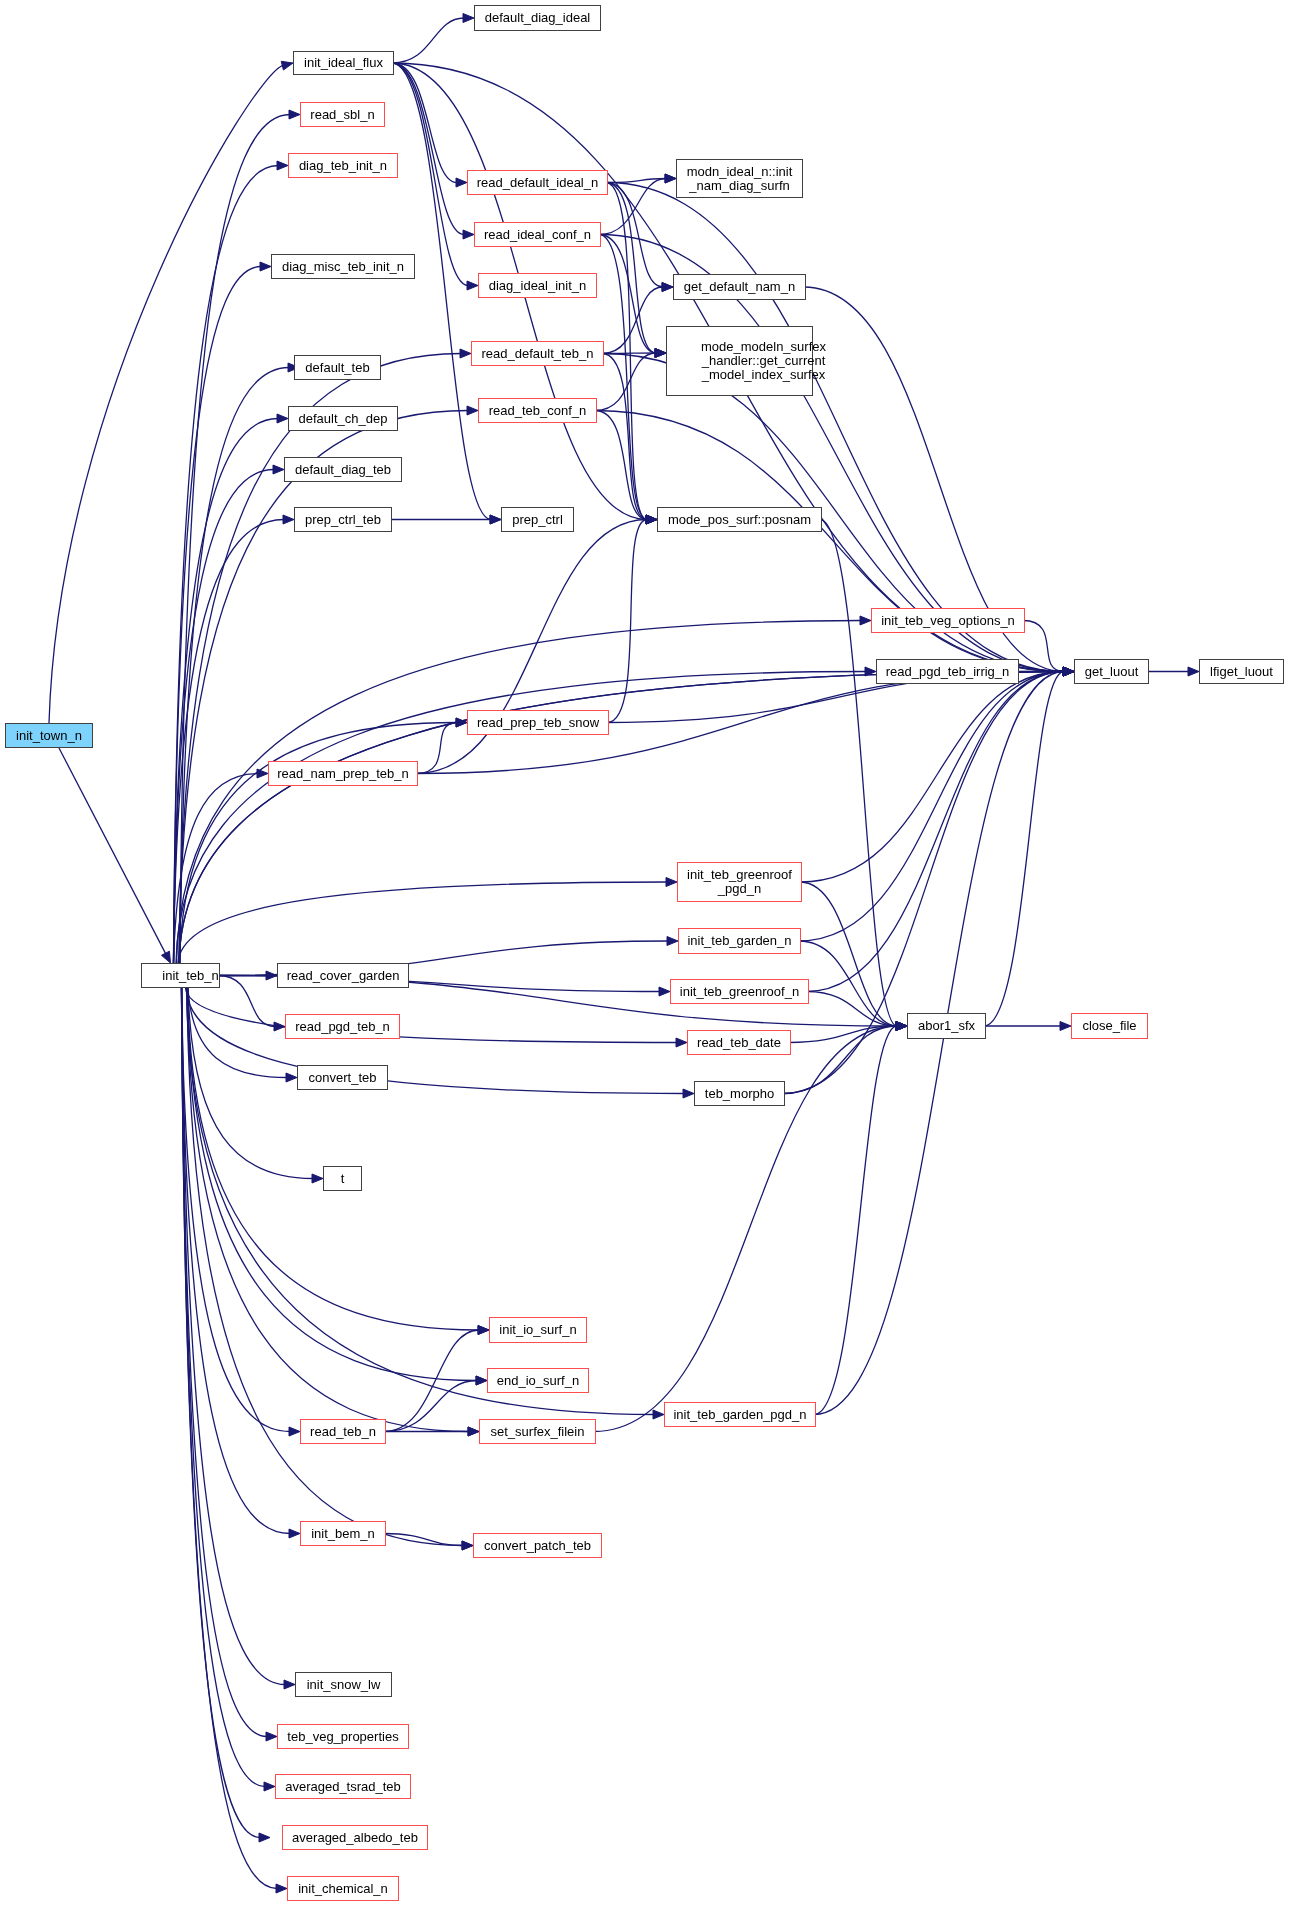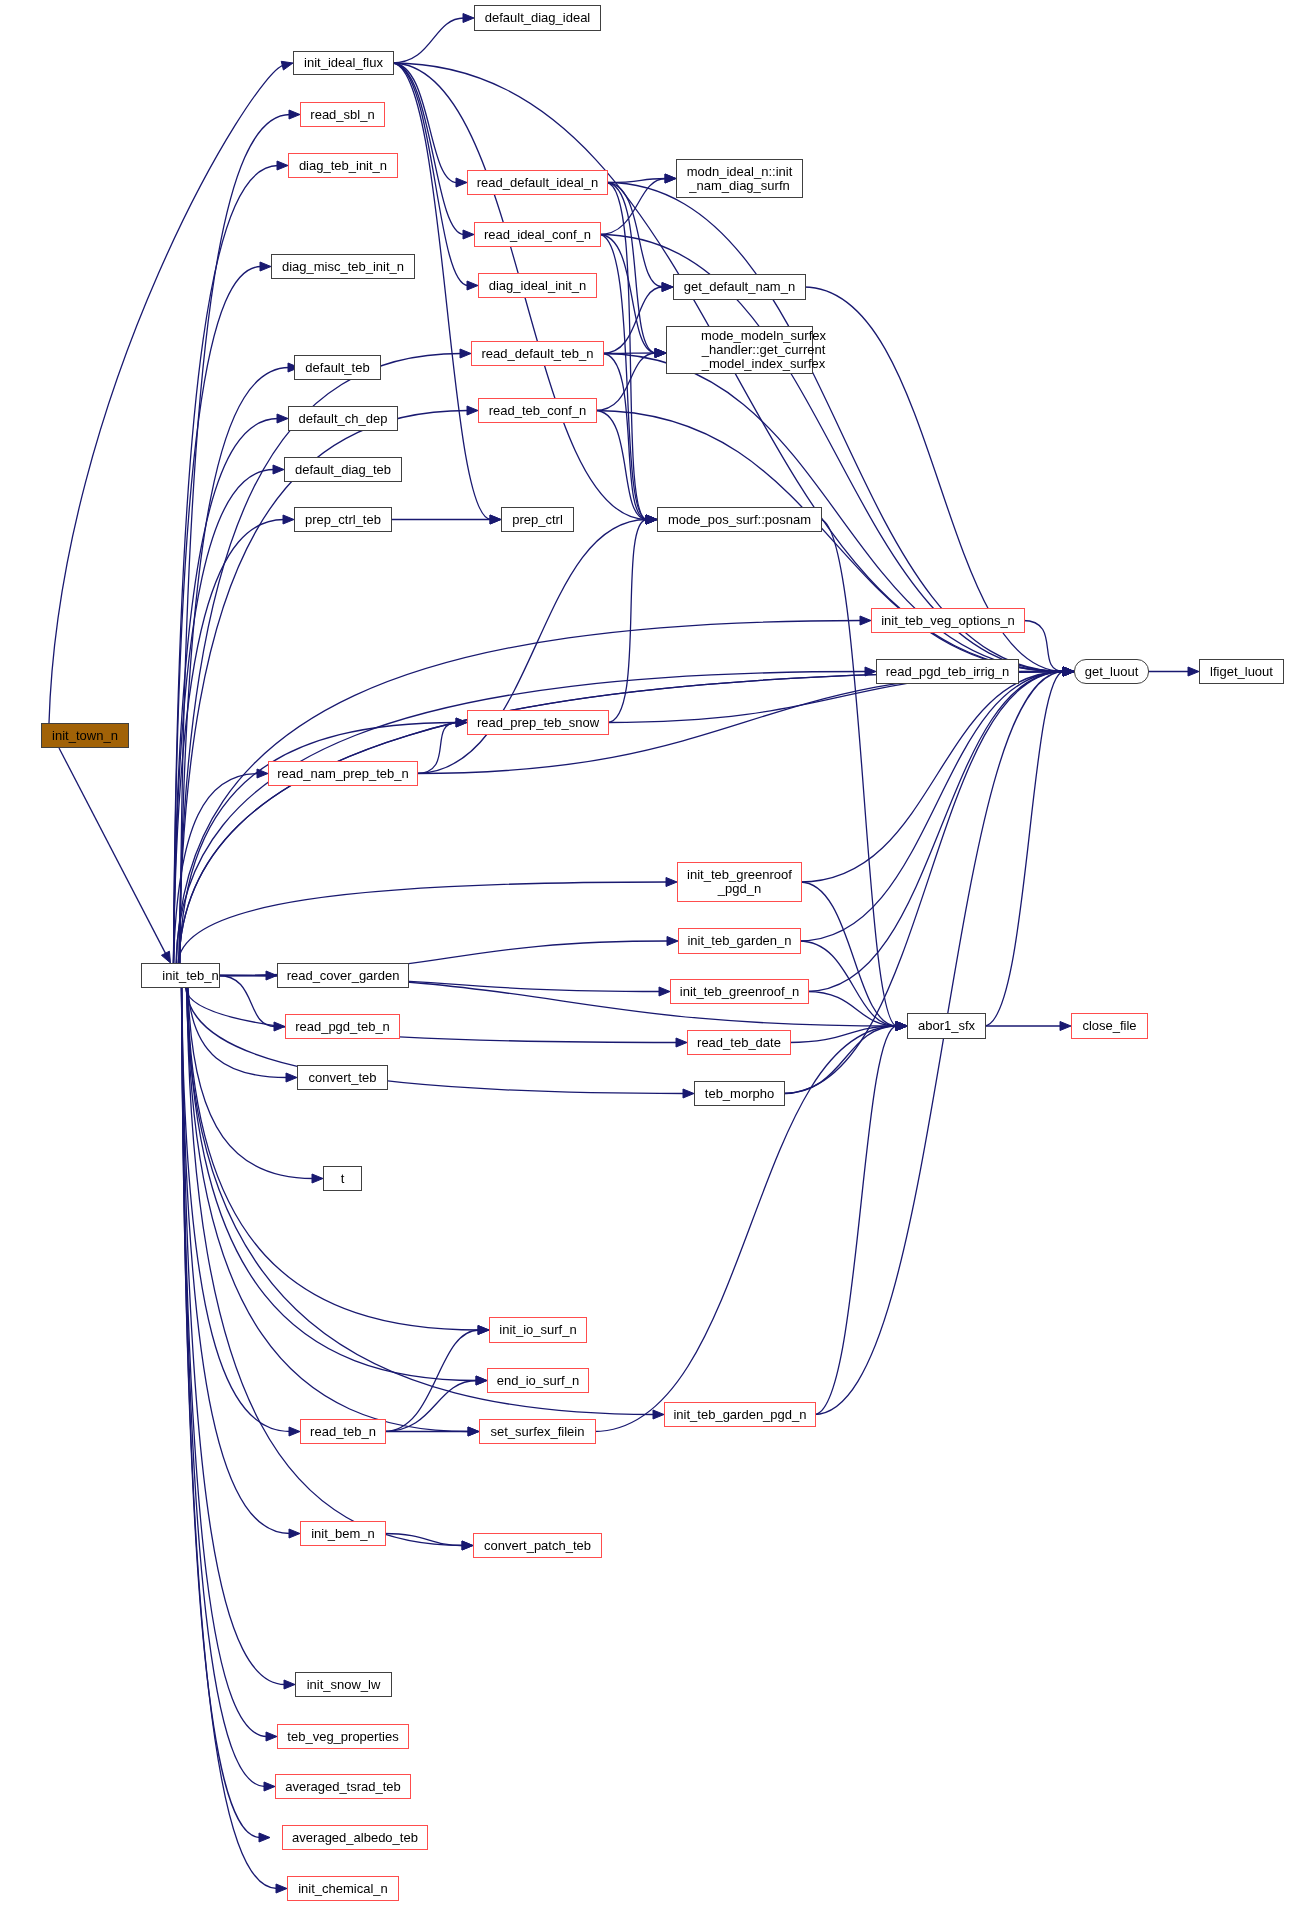--- a/index.html
+++ b/index.html
@@ -4,21 +4,21 @@
 <style>
   html, body { margin: 0; padding: 0; background: #ffffff; }
   body { width: 1289px; height: 1907px; position: relative; overflow: hidden;
          font-family: "Liberation Sans", "DejaVu Sans", sans-serif; }
   #graph { position: absolute; left: 0; top: 0; width: 1289px; height: 1907px; }
   .node { position: absolute; box-sizing: border-box; background: #ffffff;
           border: 1.5px solid #404040; color: #000; font-size: 13px;
           display: flex; align-items: center; justify-content: center;
           text-align: center; line-height: 14px; white-space: pre; cursor: pointer; }
   .node.undoc { border-color: #ff4d4d; }
-  .node.root { background: #a16207; cursor: default; margin-left: 36px; }
+  .node.root { background: #7dd3fc; cursor: default; }
   svg#edges { position: absolute; left: 0; top: 0; }
   svg#edges path.edge { fill: none; stroke: #191970; stroke-width: 1.3; }
   svg#edges path.head { fill: #191970; stroke: #191970; stroke-width: 1; }
 </style>
 </head>
 <body>
 
 <div id="graph">
   <svg id="edges" width="1289" height="1907" viewBox="0 0 1289 1907">
       <path d="M49,723 C59,393 253,73 283.29857499854666,65.42535625036334" class="edge" stroke="#191970"></path>
@@ -217,27 +217,27 @@
       <div class="node" style="left: 294px; top: 507px; width: 98px; height: 25px;">prep_ctrl_teb</div>
       <div class="node" style="left: 501px; top: 507px; width: 73px; height: 25px;">prep_ctrl</div>
       <div class="node undoc" style="left: 467px; top: 170px; width: 141px; height: 25px;">read_default_ideal_n</div>
       <div class="node undoc" style="left: 474px; top: 222px; width: 127px; height: 25px;">read_ideal_conf_n</div>
       <div class="node undoc" style="left: 478px; top: 273px; width: 119px; height: 25px;">diag_ideal_init_n</div>
       <div class="node undoc" style="left: 471px; top: 341px; width: 133px; height: 25px;">read_default_teb_n</div>
       <div class="node undoc" style="left: 478px; top: 398px; width: 119px; height: 25px;">read_teb_conf_n</div>
       <div class="node" style="left: 676px; top: 159px; width: 127px; height: 39px;">modn_ideal_n::init
 _nam_diag_surfn</div>
       <div class="node" style="left: 673px; top: 274px; width: 133px; height: 26px;">get_default_nam_n</div>
-      <div class="node" style="left: 666px; top: 326px; width: 147px; height: 48px; padding-left: 48px;">mode_modeln_surfex
+      <div class="node" style="left: 666px; top: 326px; width: 147px; height: 70px; padding-left: 48px;">mode_modeln_surfex
 _handler::get_current
 _model_index_surfex</div>
       <div class="node" style="left: 657px; top: 507px; width: 165px; height: 25px;">mode_pos_surf::posnam</div>
       <div class="node undoc" style="left: 871px; top: 608px; width: 154px; height: 25px;">init_teb_veg_options_n</div>
       <div class="node" style="left: 876px; top: 659px; width: 143px; height: 25px;">read_pgd_teb_irrig_n</div>
-      <div class="node" style="left: 1074px; top: 659px; width: 75px; height: 25px; border-radius: 12px;">get_luout</div>
+      <div class="node" style="left: 1074px; top: 659px; width: 75px; height: 25px;">get_luout</div>
       <div class="node" style="left: 1199px; top: 659px; width: 85px; height: 25px;">lfiget_luout</div>
       <div class="node undoc" style="left: 467px; top: 710px; width: 142px; height: 25px;">read_prep_teb_snow</div>
       <div class="node undoc" style="left: 268px; top: 761px; width: 150px; height: 25px;">read_nam_prep_teb_n</div>
       <div class="node" style="left: 141px; top: 963px; width: 79px; height: 25px; padding-left: 20px;">init_teb_n</div>
       <div class="node undoc" style="left: 677px; top: 862px; width: 125px; height: 40px;">init_teb_greenroof
 _pgd_n</div>
       <div class="node undoc" style="left: 678px; top: 928px; width: 123px; height: 26px;">init_teb_garden_n</div>
       <div class="node undoc" style="left: 670px; top: 979px; width: 139px; height: 25px;">init_teb_greenroof_n</div>
       <div class="node" style="left: 277px; top: 963px; width: 132px; height: 25px;">read_cover_garden</div>
       <div class="node undoc" style="left: 285px; top: 1014px; width: 115px; height: 25px;">read_pgd_teb_n</div>

